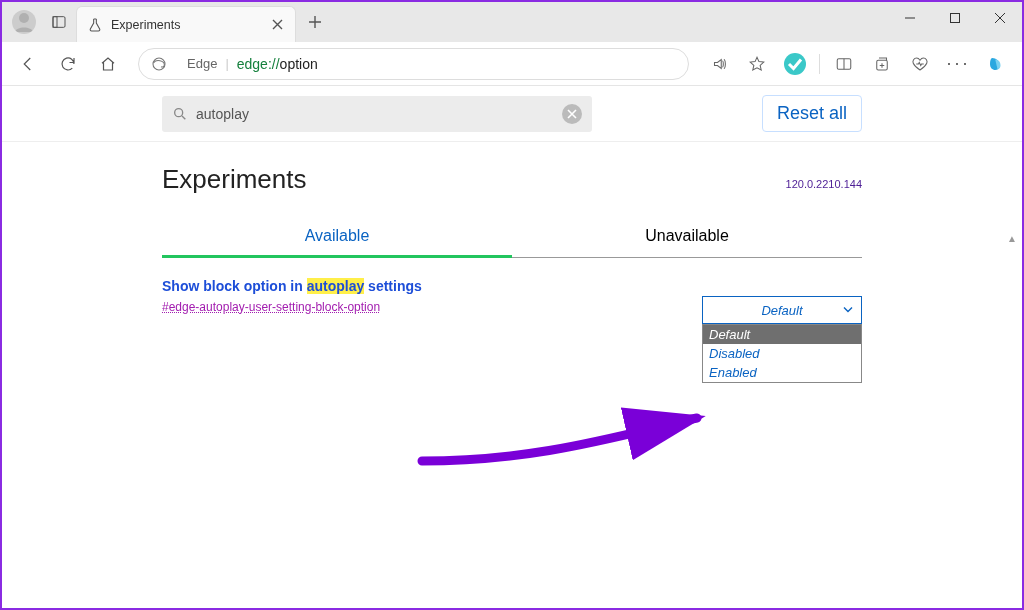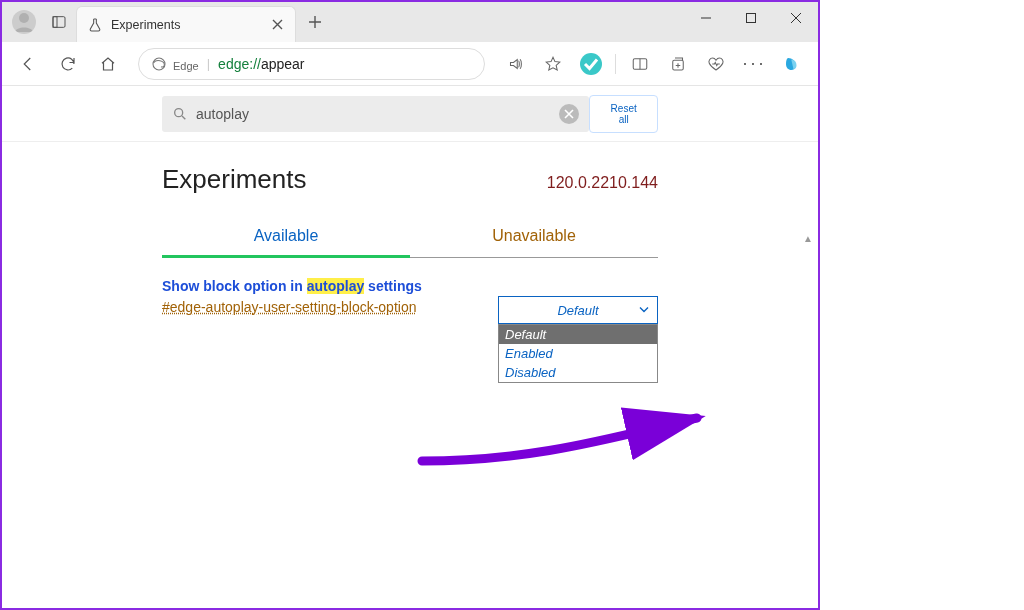--- a/index.html
+++ b/index.html
@@ -1,68 +1,68 @@
 <!DOCTYPE html>
 <html><head>
 <meta charset="utf-8">
 <style>
   * { box-sizing: border-box; margin: 0; padding: 0; }
   html, body { width: 1024px; height: 610px; font-family: "Segoe UI", Arial, sans-serif; font-size: 13px; color: #333; overflow: hidden; }
-  .window { width: 820px; height: 610px; border: 2px solid #8a2be2; background: #fff; display: flex; flex-direction: column; }
+  .window { width: 1024px; height: 610px; border: 2px solid #8a2be2; background: #fff; display: flex; flex-direction: column; }
   .titlebar { height: 40px; background: #e8e8e8; display: flex; align-items: center; position: relative; }
   .avatar { width: 24px; height: 24px; border-radius: 50%; background: #ccc; margin-left: 10px; display: flex; align-items: center; justify-content: center; overflow: hidden; }
   .avatar svg { width: 24px; height: 24px; }
   .ws-icon { width: 22px; height: 22px; margin-left: 12px; border-radius: 4px; display:flex; align-items:center; justify-content:center; }
   .ws-icon svg { width: 16px; height: 16px; stroke:#555; fill:none; stroke-width:1.5; }
   .tab { display: flex; align-items: center; height: 36px; background: #f9f9f9; border: 1px solid #ddd; border-bottom: none; border-top-left-radius: 6px; border-top-right-radius: 6px; margin-left: 6px; padding: 0 10px 0 10px; margin-top: 4px; min-width: 220px; position: relative; }
   .tab-icon { width: 16px; height: 16px; display:flex; align-items:center; justify-content:center; margin-right:8px; }
   .tab-title { font-size: 12.5px; color: #333; flex: 1; }
   .tab-close { width: 16px; height: 16px; display:flex; align-items:center; justify-content:center; color:#555; font-size:14px; cursor:pointer; }
   .new-tab { width: 30px; height: 30px; display:flex; align-items:center; justify-content:center; font-size:18px; color:#555; margin-left:4px; cursor:pointer; }
   .win-controls { position:absolute; right:0; top:0; height:40px; display:flex; }
   .win-btn { width:45px; height:32px; display:flex; align-items:center; justify-content:center; color:#333; }
   .win-btn svg { width:12px; height:12px; stroke:#333; stroke-width:1; fill:none; }
 
   .toolbar { height: 44px; background: #fff; border-bottom: 1px solid #e5e5e5; display:flex; align-items:center; padding: 0 10px; gap: 8px; }
   .nav-btn { width:32px; height:32px; border-radius:4px; display:flex; align-items:center; justify-content:center; cursor:pointer; }
   .nav-btn svg { width:18px; height:18px; stroke:#555; fill:none; stroke-width:1.6; }
   .addr-bar { flex:1; height:32px; border:1px solid #ddd; border-radius:16px; display:flex; align-items:center; padding:0 12px; gap:8px; margin: 0 6px; }
-  .addr-ident { display:flex; align-items:flex-end; gap:6px; color:#666; font-size:11px; }
+  .addr-ident { display:flex; align-items:flex-start; gap:20px; color:#666; font-size:13px; }
   .addr-sep { color:#ccc; }
   .addr-text { font-size:14px; }
   .addr-text .gray { color:#15803d; }
   .addr-text .black { color:#222; font-weight:500; }
   .tb-right { display:flex; align-items:center; gap:6px; }
   .tb-icon { width:32px; height:32px; border-radius:4px; display:flex; align-items:center; justify-content:center; cursor:pointer; }
   .tb-icon svg { width:18px; height:18px; }
   .sep-v { width:1px; height:20px; background:#ddd; margin:0 2px; }
   .dots { font-size:18px; letter-spacing:2px; color:#555; }
 
   .content-wrap { flex:1; position:relative; overflow:hidden; }
   .search-row { height:56px; display:flex; align-items:center; padding: 0 160px; border-bottom:1px solid #eee; }
   .search-box { display:flex; align-items:center; background:#ececec; border-radius:3px; height:36px; width:430px; padding:0 10px; gap:8px; }
   .search-box input { flex:1; border:none; background:transparent; outline:none; font-size:14px; color:#555; }
   .clear-btn { width:20px; height:20px; border-radius:50%; background:#bbb; display:flex; align-items:center; justify-content:center; color:#fff; font-size:12px; cursor:pointer; }
-  .reset-btn { margin-left:auto; border:1px solid #c7dfff; color:#0a63c2; background:#fff; padding:7px 14px; border-radius:4px; font-size:10px; cursor:pointer; }
+  .reset-btn { margin-left:auto; border:1px solid #c7dfff; color:#0a63c2; background:#fff; padding:7px 14px; border-radius:4px; font-size:18px; cursor:pointer; }
 
   .page-body { padding: 22px 160px 0 160px; position:relative; }
   .page-header { display:flex; align-items:baseline; justify-content:space-between; margin-bottom:22px; }
   .page-title { font-size:26px; font-weight:400; color:#222; }
-  .version { font-size:16px; color:#7f1d1d; }
+  .version { font-size:11px; color:#4c1d95; }
 
   .tabs-row { display:flex; border-bottom:1px solid #999; }
-  .subtab { flex:1; text-align:center; padding:10px 0; font-size:16px; color:#a16207; cursor:pointer; }
+  .subtab { flex:1; text-align:center; padding:10px 0; font-size:16px; color:#000000; cursor:pointer; }
   .subtab.active { color:#0a63c2; border-bottom:3px solid #22c55e; margin-bottom:-1px; }
 
   .flag-item { margin-top:20px; display:flex; gap:20px; }
   .flag-text { flex:1; }
   .flag-title { font-size:14px; font-weight:600; color:#1d4ed8; margin-bottom:5px; }
   .hl { background:#ffef4a; font-weight:600; }
   .flag-desc { font-size:13px; color:#666; line-height:1.5; margin-bottom:6px; }
-  .flag-link { font-size:14px; color:#a16207; text-decoration:underline dotted; cursor:pointer; }
+  .flag-link { font-size:12px; color:#a21caf; text-decoration:underline dotted; cursor:pointer; }
 
   .flag-ctrl { width:160px; padding-top:18px; position:relative;font-style:italic; }
   .select-box { width:160px; height:28px; border:1px solid #0a63c2; background:#fff; display:flex; align-items:center; justify-content:center; color:#0a63c2; font-size:13px; position:relative; cursor:pointer; }
   .select-box .caret { position:absolute; right:8px; top:50%; transform:translateY(-50%); }
   .dropdown { width:160px; border:1px solid #888; background:#fff; font-size:13px; }
   .dropdown .opt { padding:2px 6px; color:#0a63c2; cursor:pointer; }
   .dropdown .opt.sel { background:#6f6f6f; color:#fff; }
 
   .arrow-annot { position:absolute; left:415px; top:320px; pointer-events:none; }
   .scrollbar { position:absolute; right:4px; top:146px; width:12px; height:220px; }
@@ -144,21 +144,21 @@
     <div class="addr-bar">
       <span class="addr-ident">
         <svg width="16" height="16" viewBox="0 0 24 24" fill="none" stroke="#777" stroke-width="1.6">
             <circle cx="12" cy="12" r="9"></circle>
             <path d="M4 10c4-6 16-3 16 3 0 3-3 4-5 3"></path>
           </svg>
         <span>Edge</span>
       </span>
       <span class="addr-sep">|</span>
       <span class="addr-text">
-        <span class="gray">edge://</span><span class="black">appear</span>
+        <span class="gray">edge://</span><span class="black">option</span>
       </span>
     </div>
     <div class="tb-right">
       <div class="tb-icon">
           <svg viewBox="0 0 24 24" fill="none" stroke="#666" stroke-width="1.4">
             <path d="M6 14h4l5 4V6l-5 4H6zM17 8c1 1 1 7 0 8M19 6c2 2 2 10 0 12" stroke-linecap="round"></path>
           </svg>
         </div>
       <div class="tb-icon">
           <svg viewBox="0 0 24 24" fill="none" stroke="#666" stroke-width="1.4">
@@ -242,22 +242,22 @@
           <div class="select-box">
             <span>Default</span>
             <span class="caret">
               <svg width="10" height="10" viewBox="0 0 10 10">
                   <path d="M1 3l4 4 4-4" stroke="#0a63c2" stroke-width="1.4" fill="none"></path>
                 </svg>
             </span>
           </div>
           <div class="dropdown">
             <div class="opt sel">Default</div>
+            <div class="opt">Disabled</div>
             <div class="opt">Enabled</div>
-            <div class="opt">Disabled</div>
           </div>
         </div>
       </div>
     </div>
 
     <svg class="arrow-annot" width="300" height="80" viewBox="0 0 300 80">
       <defs>
           <marker id="ah" markerWidth="10" markerHeight="10" refX="8" refY="3" orient="auto">
             <path d="M0 0l9 3-9 3z" fill="#7a00d8"></path>
           </marker>

